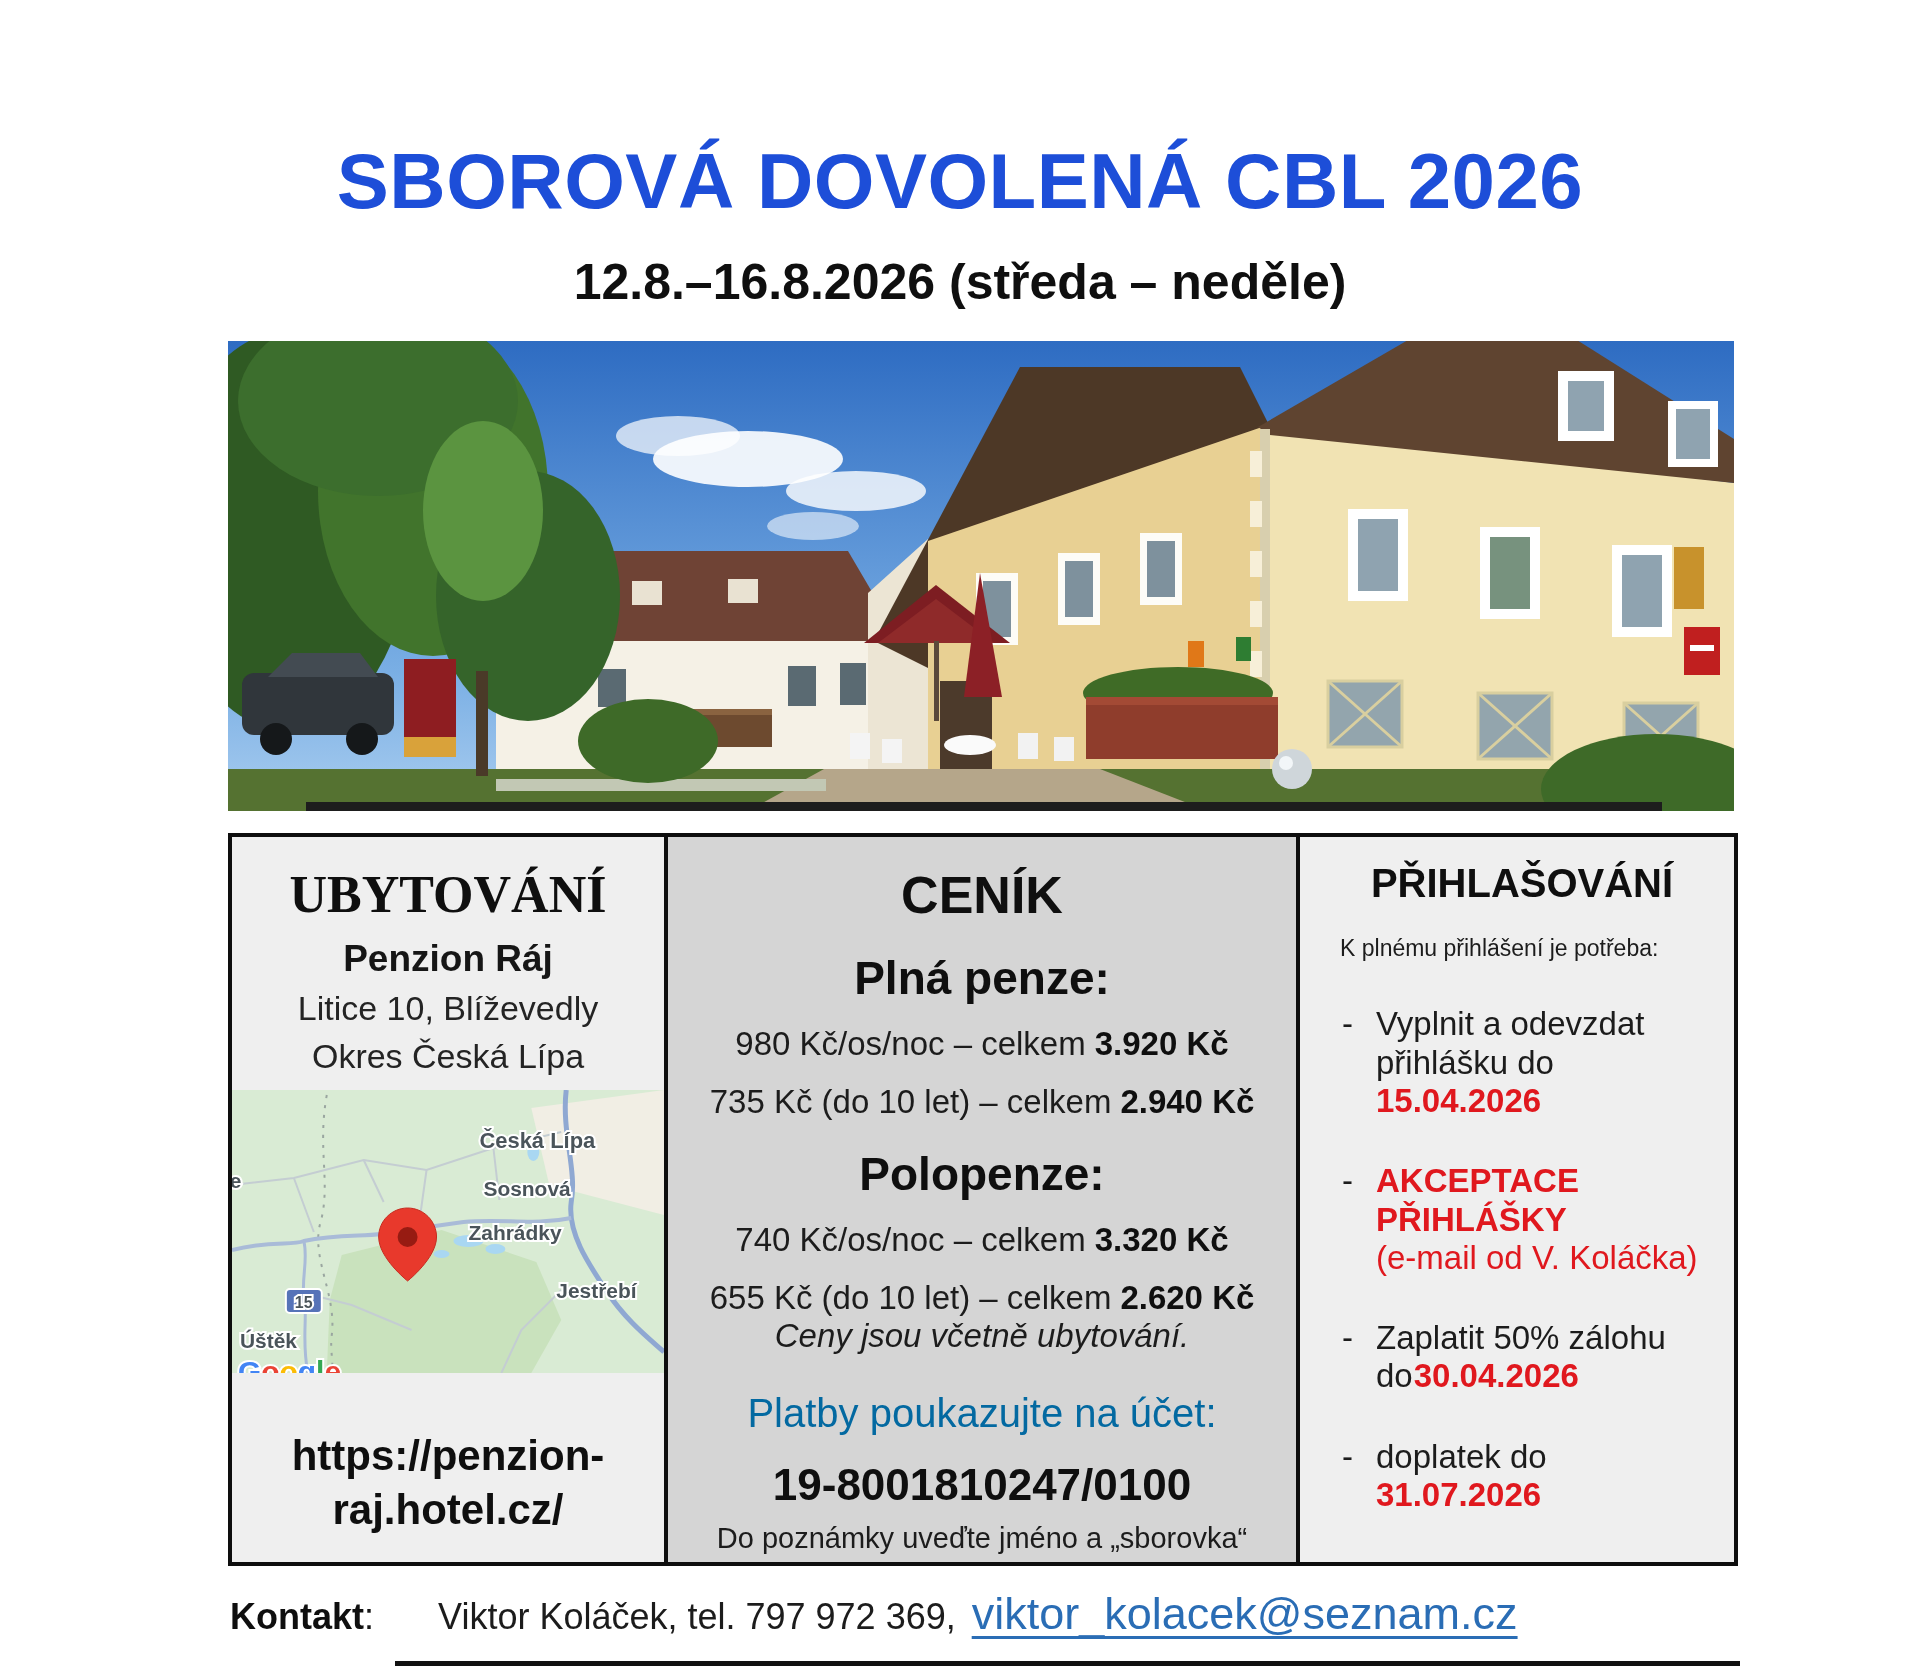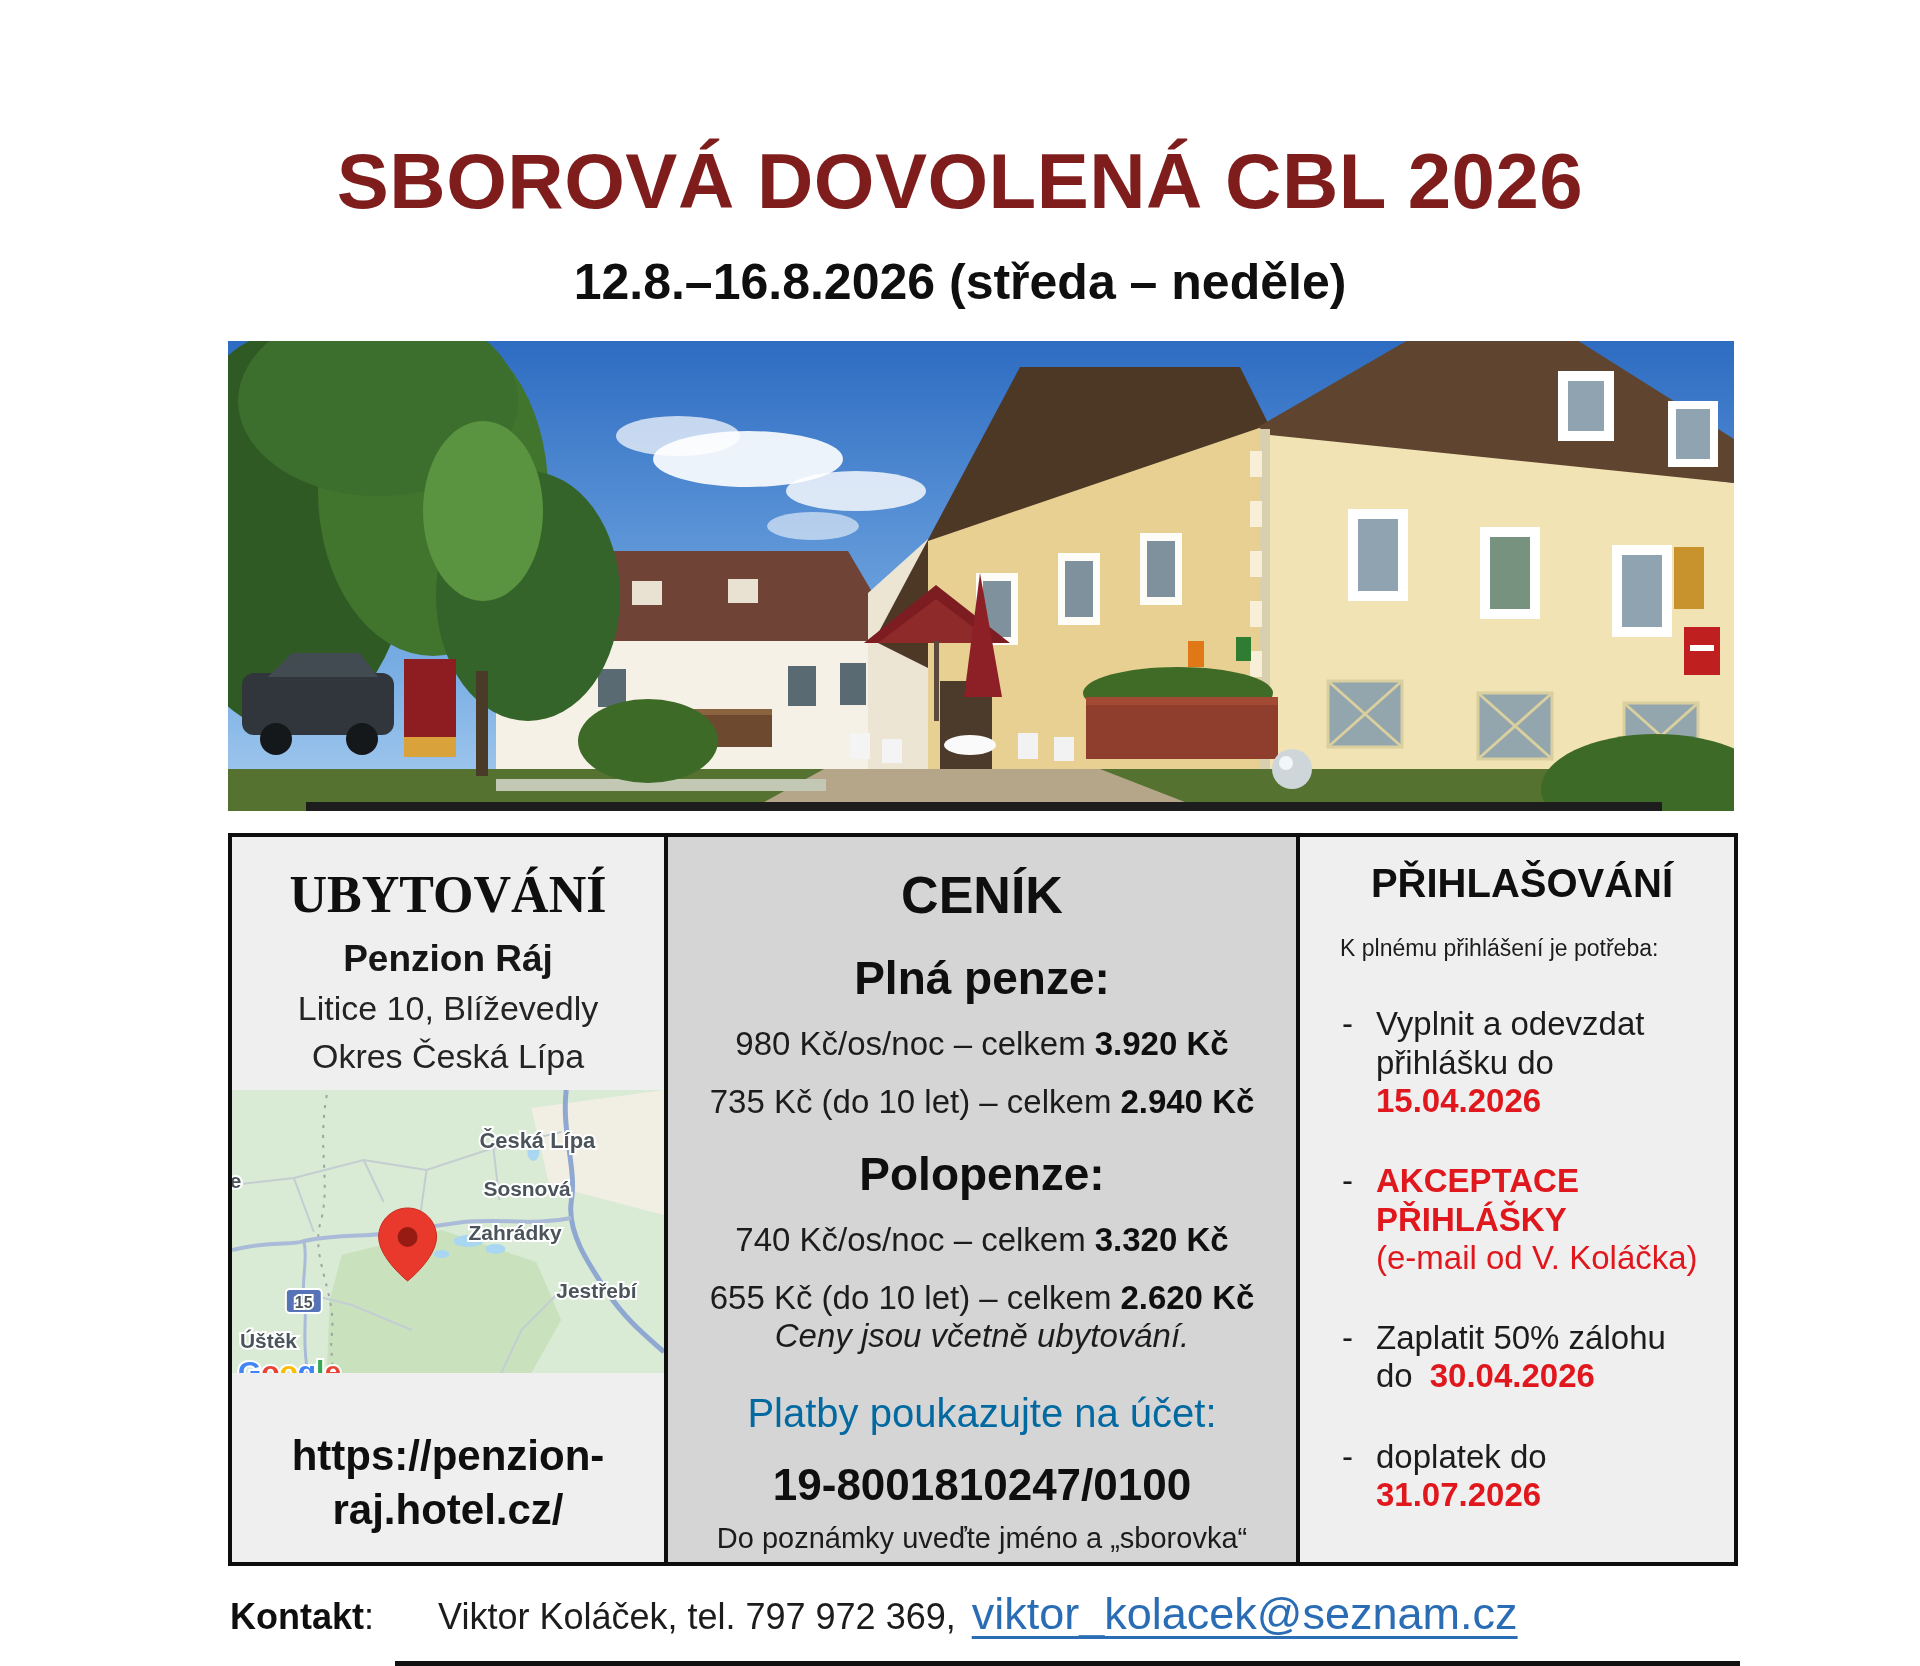--- a/index.html
+++ b/index.html
@@ -1,19 +1,19 @@
 <!DOCTYPE html>
 <html><head>
 <meta charset="utf-8">
 <style>
   html,body{margin:0;padding:0;}
   body{width:1920px;height:1666px;background:#ffffff;font-family:"Liberation Sans",sans-serif;color:#161616;}
   .page{position:relative;width:1920px;height:1666px;overflow:hidden;background:#fff;}
 
-  .title{margin:0;padding-top:136px;text-align:center;font-size:78px;font-weight:800;letter-spacing:0.5px;color:#7f1d1d;}
+  .title{margin:0;padding-top:136px;text-align:center;font-size:78px;font-weight:800;letter-spacing:0.5px;color:#1d4ed8;}
   .subtitle{margin-top:26px;text-align:center;font-size:50px;font-weight:800;color:#0f0f0f;}
 
   .band{width:1510px;margin-left:228px;}
   .photo{margin-top:30px;width:1506px;height:470px;position:relative;}
   .photo svg{display:block;width:100%;height:100%;}
 
   .info-table{margin-top:22px;display:flex;border:4px solid #0e0e0e;height:733px;box-sizing:border-box;}
   .col{box-sizing:border-box;height:100%;}
   .col-accom{width:432px;background:#efefef;text-align:center;overflow:hidden;}
   .col-price{width:636px;background:#d5d5d5;border-left:4px solid #0e0e0e;border-right:4px solid #0e0e0e;text-align:center;padding:0 16px;overflow:hidden;}
@@ -40,21 +40,21 @@
   .account{font-size:44px;font-weight:800;margin-top:24px;color:#0f0f0f;}
   .pay-note{font-size:29px;margin-top:12px;color:#1c1c1c;}
 
   .reg-intro{font-size:23px;line-height:1.28;margin:28px 0 0;color:#1c1c1c;}
   .reg-list{list-style:none;margin:22px 0 0;padding:0;}
   .reg-list li{position:relative;padding-left:36px;font-size:33px;line-height:1.16;margin-top:42px;color:#1c1c1c;}
   .reg-list li::before{content:"-";position:absolute;left:2px;top:0;}
   .red{color:var(--accent-red);}
   .rbold{font-weight:700;}
   .block{display:block;}
-  .inline-date{margin-left:17px;}
+  .inline-date{margin-left:1px;}
 
   .footer{display:flex;align-items:baseline;margin-left:230px;margin-top:22px;white-space:nowrap;}
   .footer .k{font-size:36px;font-weight:700;color:#0f0f0f;}
   .footer .colon{font-size:36px;}
   .footer .ftext{font-size:36px;margin-left:64px;margin-right:16px;color:#1c1c1c;}
   .footer .femail{font-size:45px;color:var(--link-blue);text-decoration:underline;text-decoration-thickness:3px;text-underline-offset:7px;cursor:pointer;}
   .page::after{content:"";position:absolute;left:395px;top:1661px;width:1345px;height:5px;background:#111;}
 </style>
 </head>
 <body>

